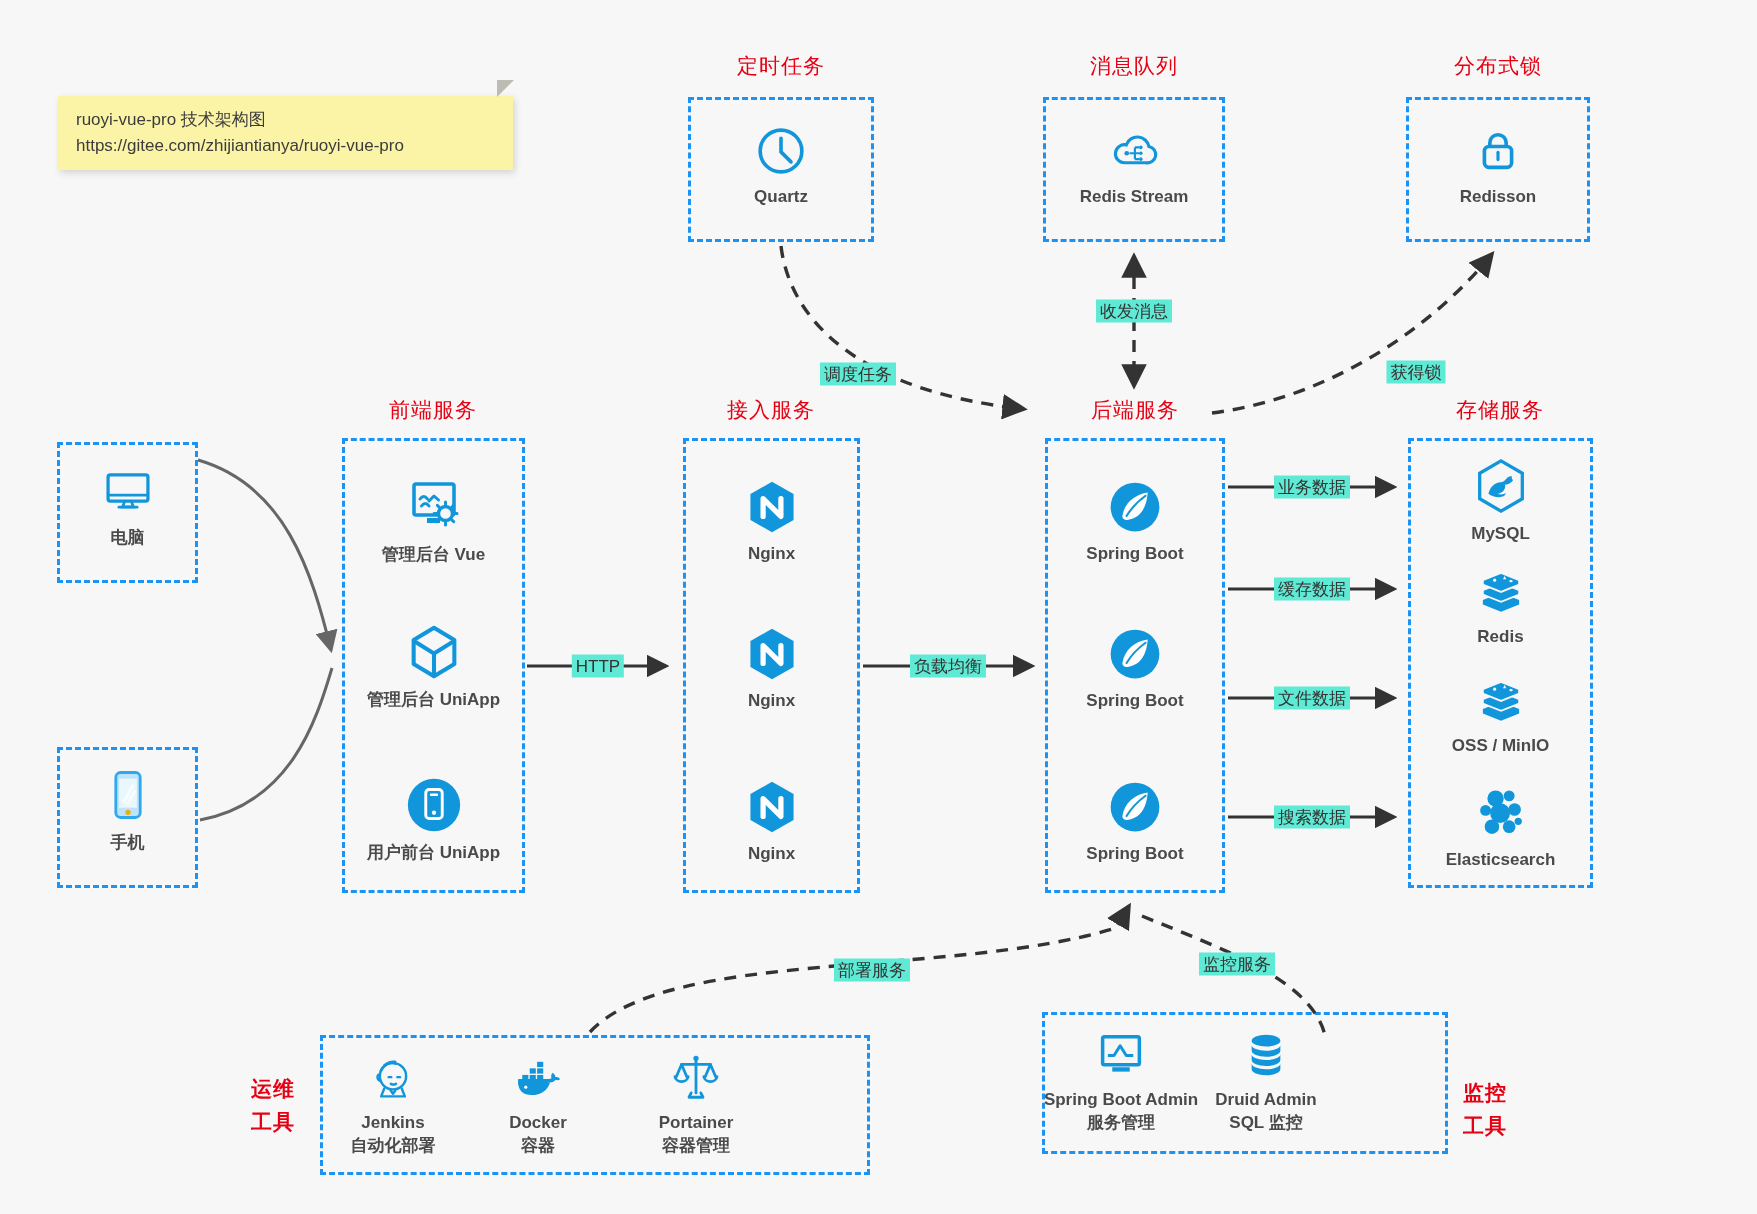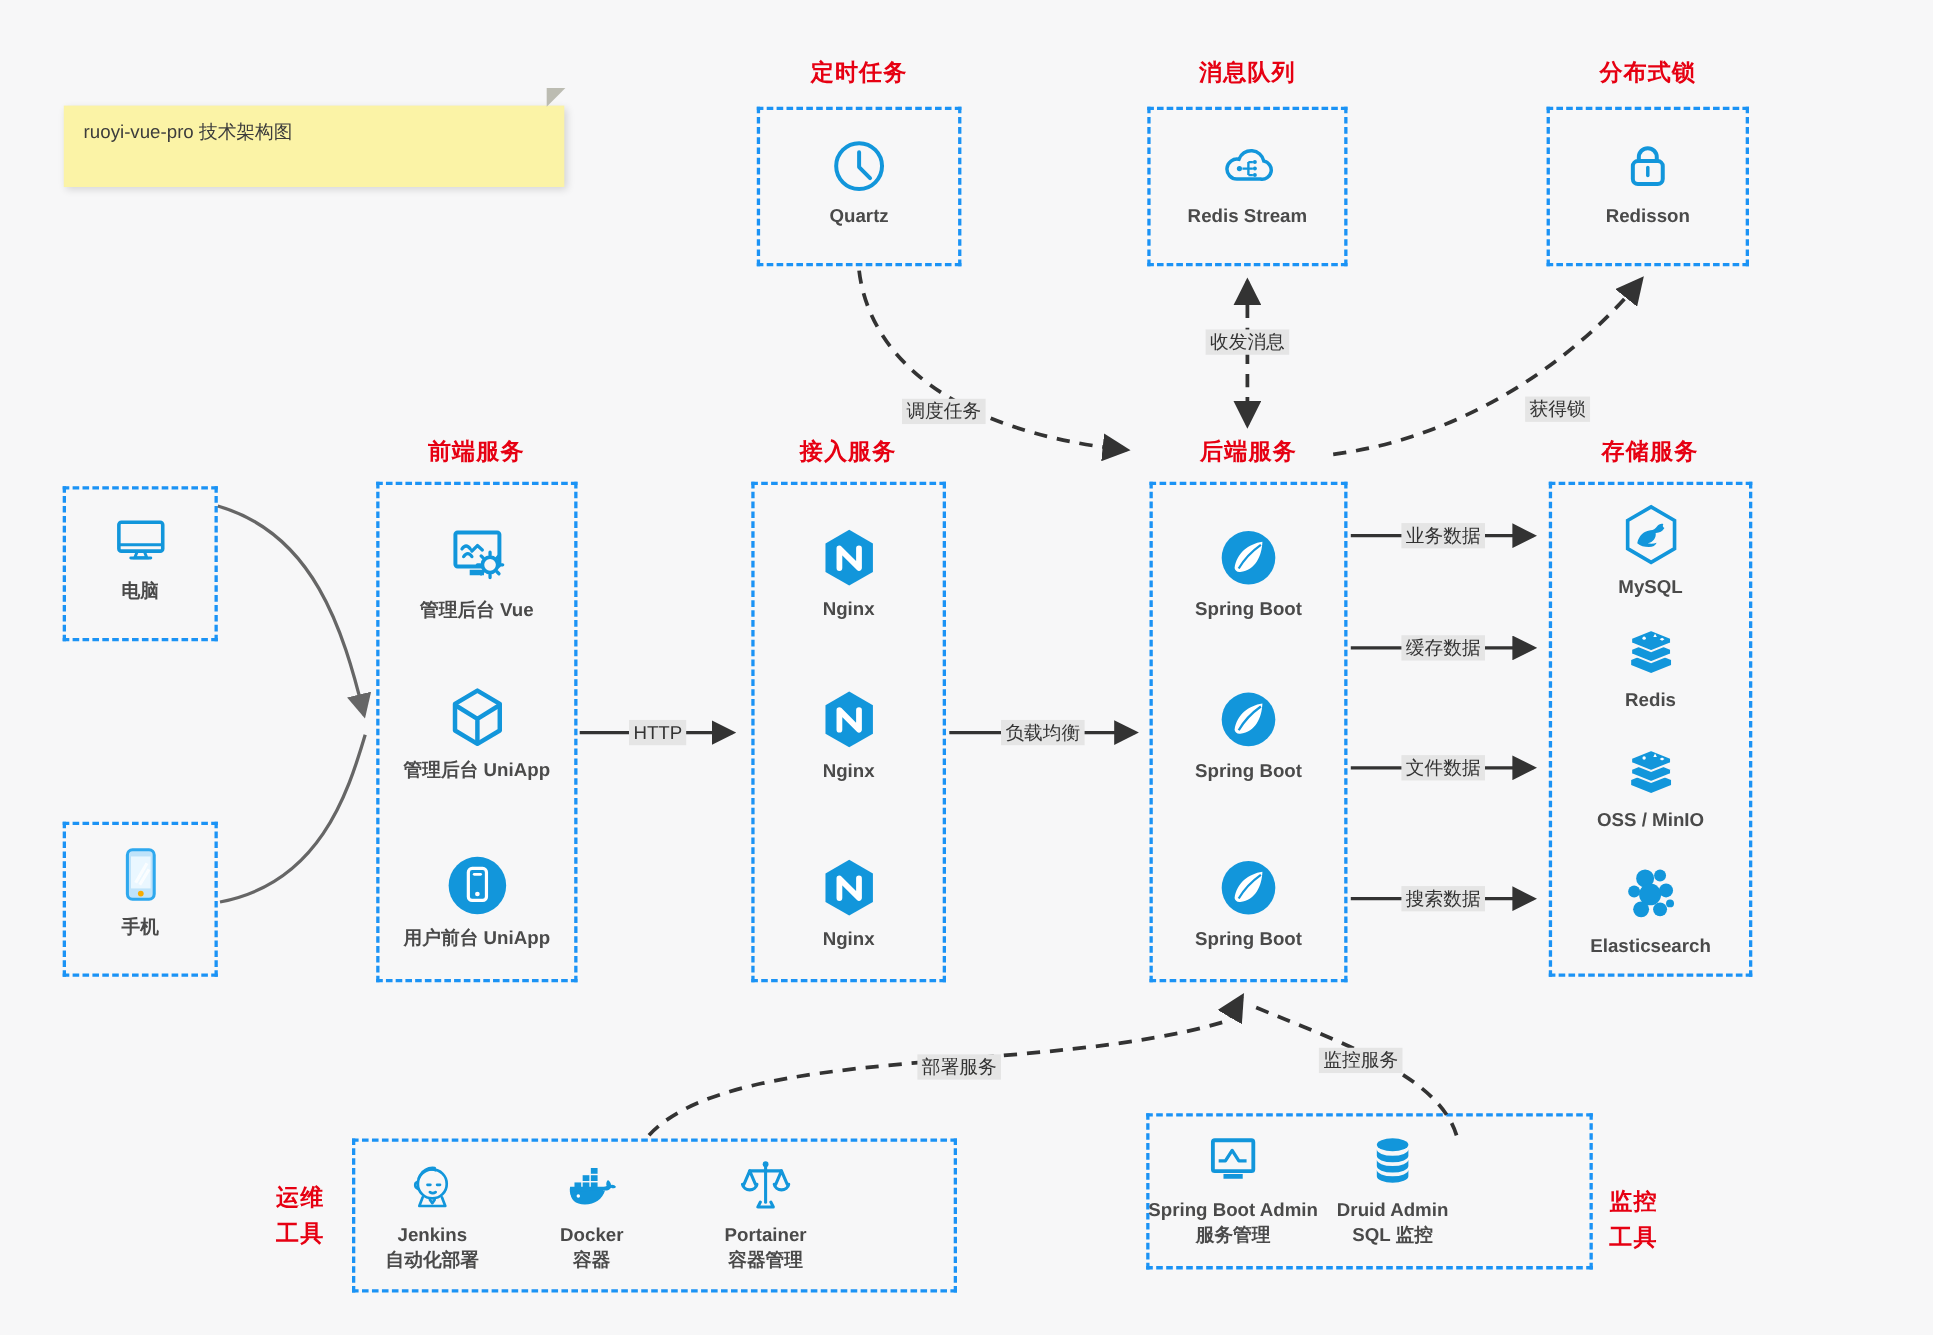--- a/index.html
+++ b/index.html
@@ -1,43 +1,44 @@
 <!DOCTYPE html>
 <html><head>
 <meta charset="utf-8">
 <style>
   html,body{margin:0;padding:0;background:#f7f7f8;}
   #canvas{position:relative;width:1757px;height:1214px;background:#f7f7f8;overflow:hidden;
           font-family:"Liberation Sans","DejaVu Sans",sans-serif;color:#4a4a4a;}
   .overlay{position:absolute;left:0;top:0;width:1757px;height:1214px;pointer-events:none;}
   .box{position:absolute;border:3px dashed #1b93f5;box-sizing:border-box;}
-  .title{position:absolute;transform:translate(-50%,-50%);color:#e60012;font-weight:700;
+  .title{position:absolute;transform:translate(-50%,-50%);color:#e60012;font-weight:400;
          font-size:21px;letter-spacing:1px;white-space:nowrap;}
   .side-title{position:absolute;color:#e60012;font-weight:700;font-size:21px;line-height:33px;
          text-align:center;letter-spacing:1px;}
   .node{position:absolute;left:0;right:0;display:flex;flex-direction:column;align-items:center;gap:5px;}
   .nlabel{font-size:17px;color:#4a4a4a;white-space:nowrap;text-align:center;line-height:23px;font-weight:bold;}
-  .edge-label{position:absolute;transform:translate(-50%,-50%);background:#e5e5e5;color:#333;
+  .edge-label{position:absolute;transform:translate(-50%,-50%);background:#5eead4;color:#333;
          font-size:17px;padding:1px 4px;white-space:nowrap;line-height:21px;}
   .note{position:absolute;left:58px;top:96px;width:455px;height:74px;background:#fbf3a6;
         box-shadow:2px 3px 7px rgba(0,0,0,.14);box-sizing:border-box;padding:11px 0 0 18px;
         font-size:17px;line-height:26px;color:#3c3c3c;}
   .note .fold{position:absolute;top:-1px;right:-1px;width:0;height:0;
         border-bottom:17px solid #bcbcb2;border-left:17px solid transparent;
         transform:translateY(-15px) rotate(180deg);}
   svg{display:block;}
 </style>
 </head>
 <body>
 
 <div id="canvas">
 
   <div class="note">
     <div class="fold"></div>
     <div>ruoyi-vue-pro 技术架构图</div>
+    <div>https://gitee.com/zhijiantianya/ruoyi-vue-pro</div>
   </div>
 
   <div class="title" style="left:781px;top:66px">定时任务</div>
   <div class="title" style="left:1134px;top:66px">消息队列</div>
   <div class="title" style="left:1498px;top:66px">分布式锁</div>
   <div class="title" style="left:433px;top:410px">前端服务</div>
   <div class="title" style="left:771px;top:410px">接入服务</div>
   <div class="title" style="left:1135px;top:410px">后端服务</div>
   <div class="title" style="left:1500px;top:410px">存储服务</div>
   <div class="side-title" style="left:240px;top:1072px;width:66px">

